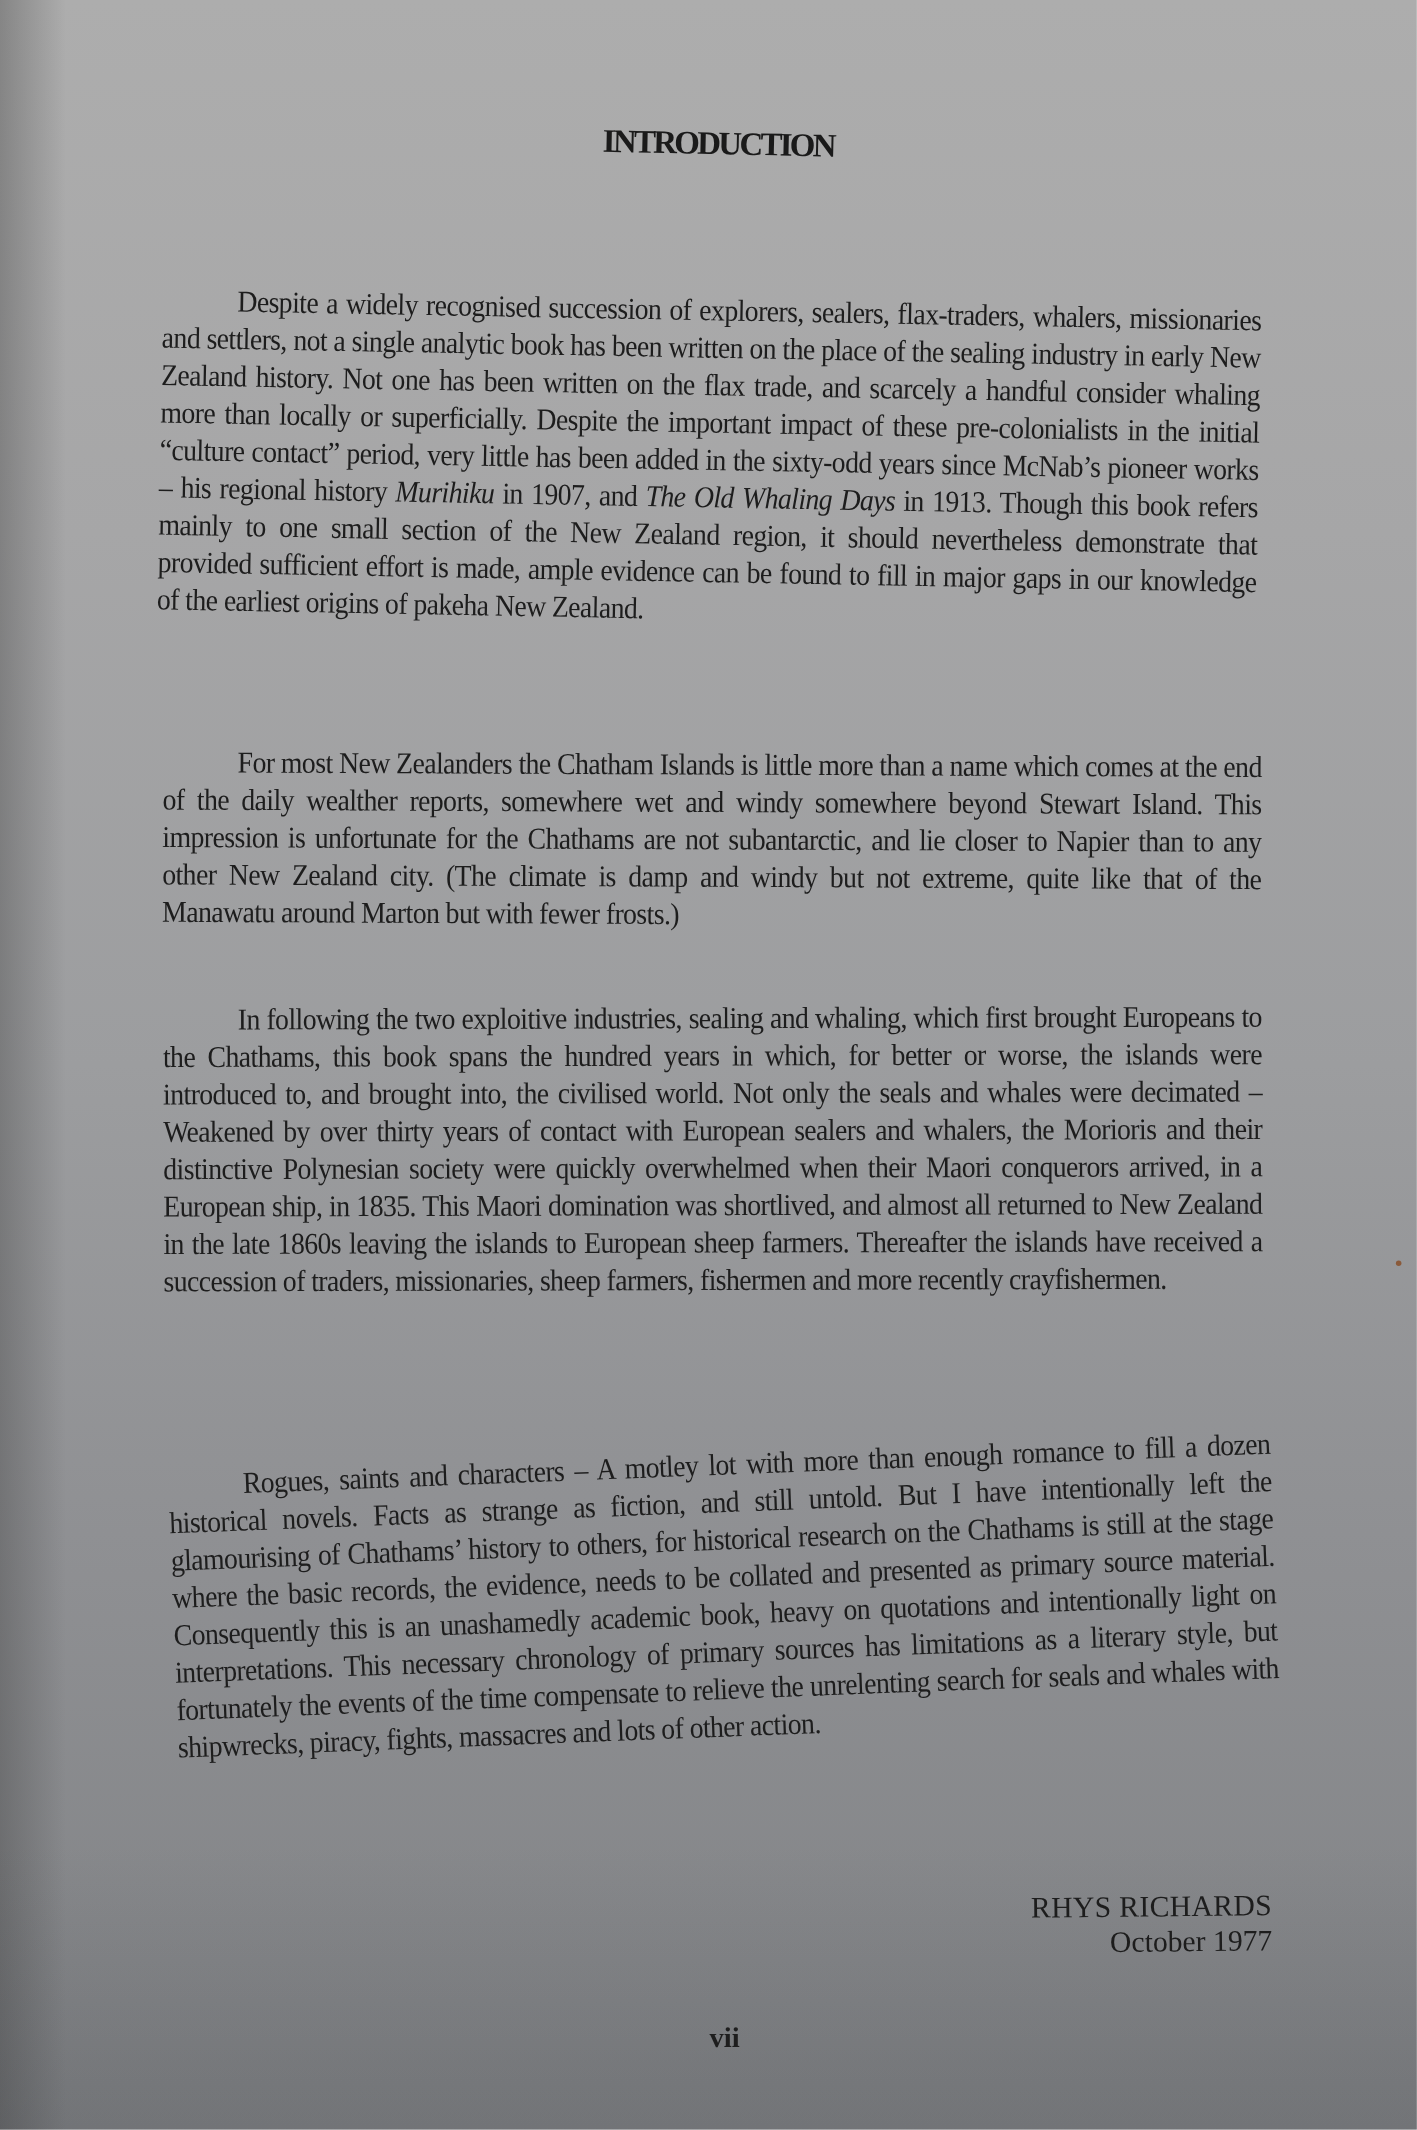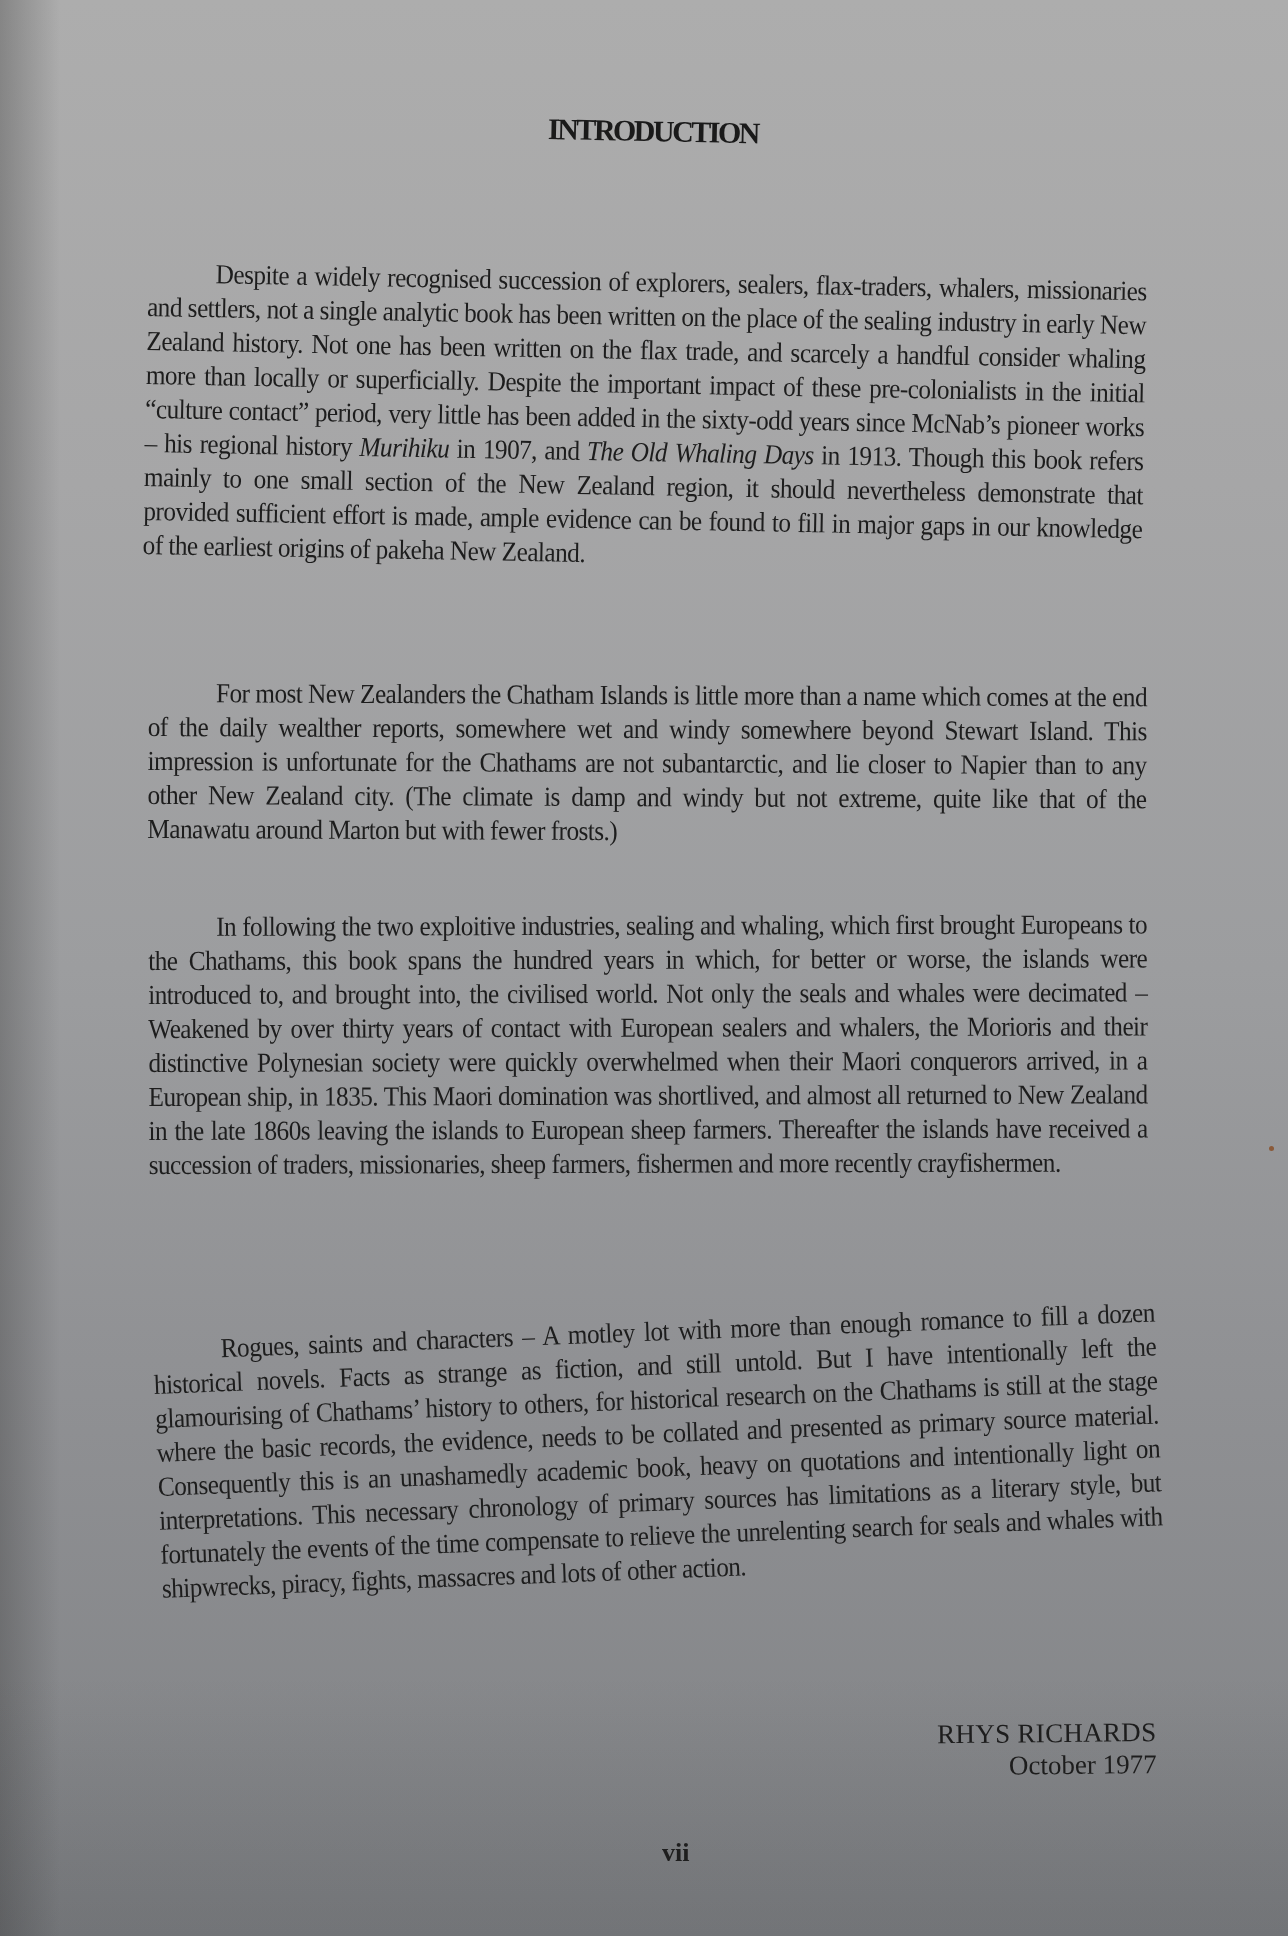--- a/index.html
+++ b/index.html
@@ -66,21 +66,21 @@
       text-align: right;
       font-size: 27px;
       line-height: 32px;
       transform: rotate(-0.6deg);
       transform-origin: right top;
     }
     .signature .name { letter-spacing: 0.3px; }
     .page-number {
       position: absolute;
       top: 1838px;
-      left: 662px;
+      left: 645px;
       font-size: 26px;
       font-weight: bold;
       color: #1e1e1e;
     }
     .speck {
       position: absolute;
       right: 14px;
       top: 1146px;
       width: 5px;
       height: 5px;

